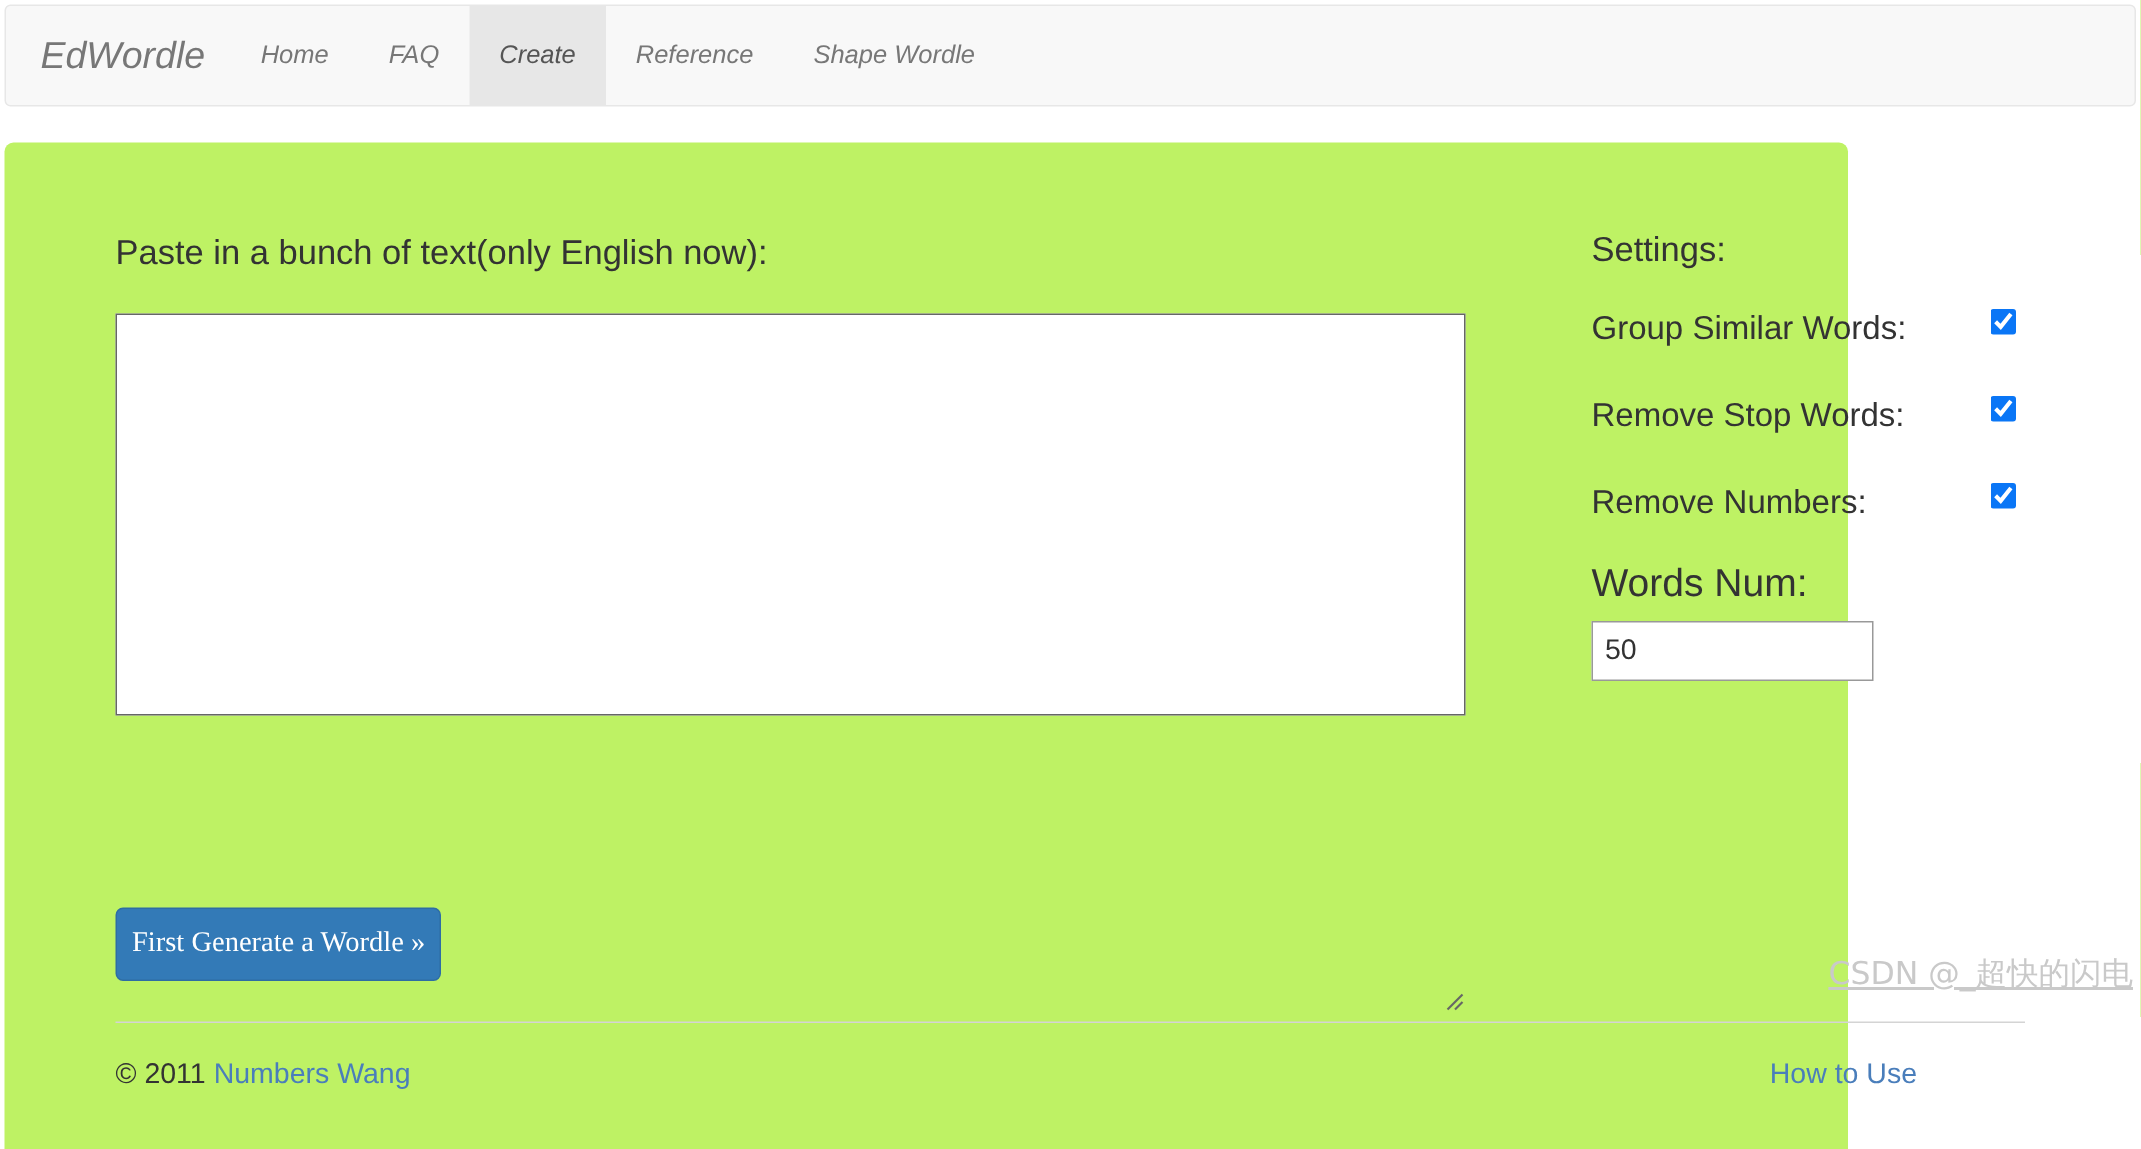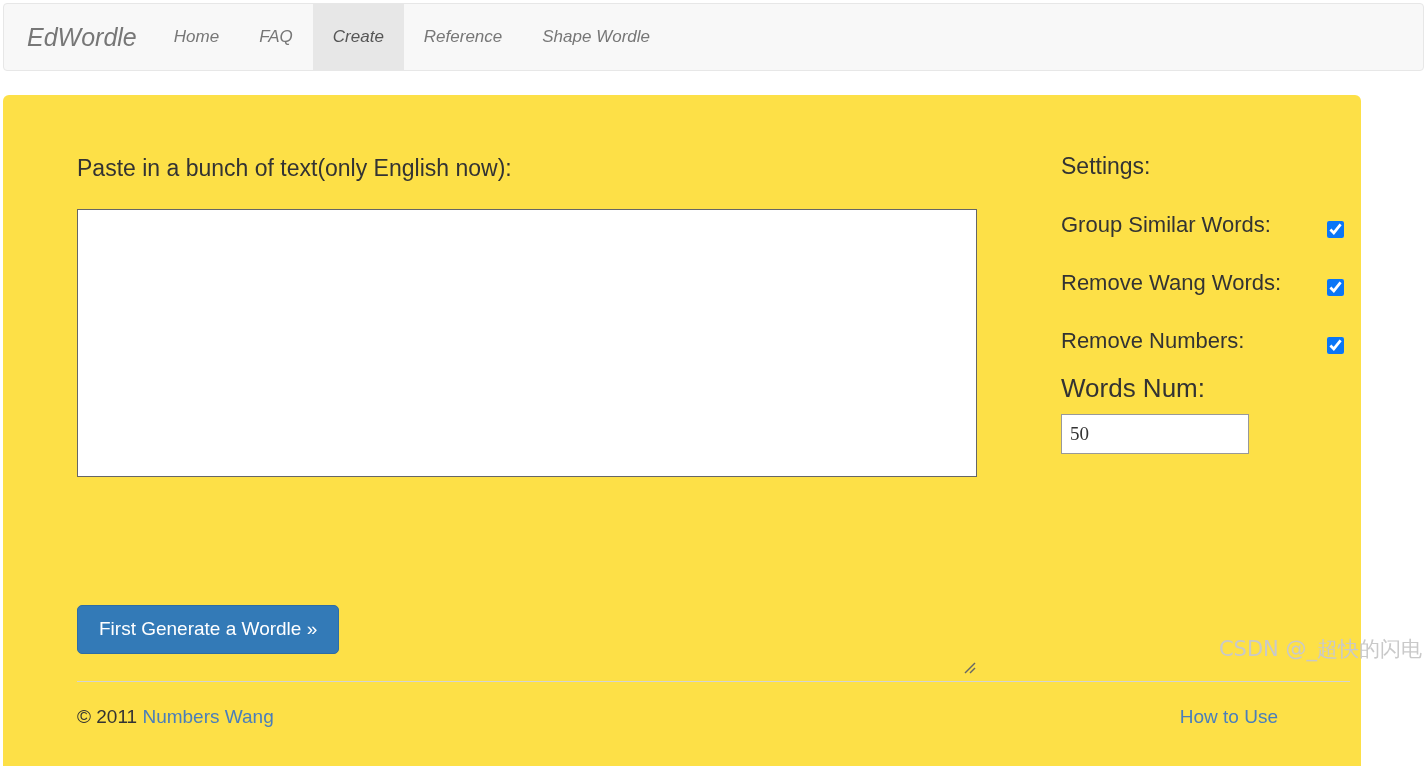--- a/index.html
+++ b/index.html
@@ -64,23 +64,23 @@
   .nav-item.active {
     background: #e7e7e7;
     color: #555555;
   }
 
   
   .content-panel {
     position: absolute;
     left: 3px;
     top: 95px;
-    width: 1358px;
+    width: 1229px;
     height: 671px;
-    background: #fde047;
+    background: #bef264;
     border-radius: 6px 6px 0 0;
     box-sizing: border-box;
   }
 
   .page-title {
     position: absolute;
     left: 74px;
     top: 60px;
     font-size: 23px;
     color: #333333;
@@ -110,48 +110,48 @@
     top: 564px;
     width: 16px;
     height: 16px;
     pointer-events: none;
   }
 
   .generate-btn {
     position: absolute;
     left: 74px;
     top: 510px;
-    padding: 13px 21px;
+    padding: 13px 10px;
     background: #337ab7;
     border: 1px solid #2e6da4;
     border-radius: 5px;
     color: #ffffff;
     font-size: 19px;
-    font-family: Liberation Sans, sans-serif;
+    font-family: Liberation Serif, serif;
     line-height: 1.1;
     cursor: pointer;
     white-space: nowrap;
   }
 
   
   .settings {
     position: absolute;
     left: 1058px;
     top: 58px;
     width: 300px;
   }
   .settings-title {
     font-size: 23px;
     color: #333333;
     margin: 0 0 22px 0;
     white-space: nowrap;
   }
   .setting-row {
     display: flex;
-    align-items: flex-end;
+    align-items: flex-start;
     height: 32px;
     margin-bottom: 19px;
     margin-top: 26px;
   }
   .setting-label {
     font-size: 22px;
     color: #333333;
     white-space: nowrap;
     flex: 0 0 auto;
   }
@@ -173,21 +173,21 @@
     white-space: nowrap;
   }
   .words-num-input {
     display: block;
     margin-top: 10px;
     width: 188px;
     height: 40px;
     box-sizing: border-box;
     background: #ffffff;
     border: 1px solid #999999;
-    font-family: Liberation Serif, serif;
+    font-family: Liberation Sans, sans-serif;
     font-size: 19px;
     color: #333333;
     padding: 2px 8px;
     outline: none;
   }
 
   
   .footer-rule {
     position: absolute;
     left: 74px;
@@ -224,20 +224,21 @@
     left: 0;
     top: 635px;
     width: 1424px;
     text-align: right;
     padding-right: 2px;
     box-sizing: border-box;
     font-size: 21px;
     color: #c9c9c9;
     white-space: nowrap;
     font-family: "DejaVu Sans", sans-serif;
+    text-decoration: underline;
   }
 </style>
 </head>
 <body>
 
 <div class="navbar">
   <div class="nav-inner">
     <a class="brand">EdWordle</a>
     <div class="nav-items">
       <a class="nav-item">Home</a>
@@ -266,21 +267,21 @@
 
   <div class="settings">
     <div class="settings-title">Settings:</div>
 
     <div class="setting-row">
       <span class="setting-label">Group Similar Words:</span>
       <input type="checkbox" class="setting-check" checked="" style="">
     </div>
 
     <div class="setting-row">
-      <span class="setting-label">Remove Wang Words:</span>
+      <span class="setting-label">Remove Stop Words:</span>
       <input type="checkbox" class="setting-check" checked="" style="">
     </div>
 
     <div class="setting-row">
       <span class="setting-label">Remove Numbers:</span>
       <input type="checkbox" class="setting-check" checked="" style="">
     </div>
 
     <div class="words-num-label">Words Num:</div>
     <input type="text" class="words-num-input" value="50" style="">

